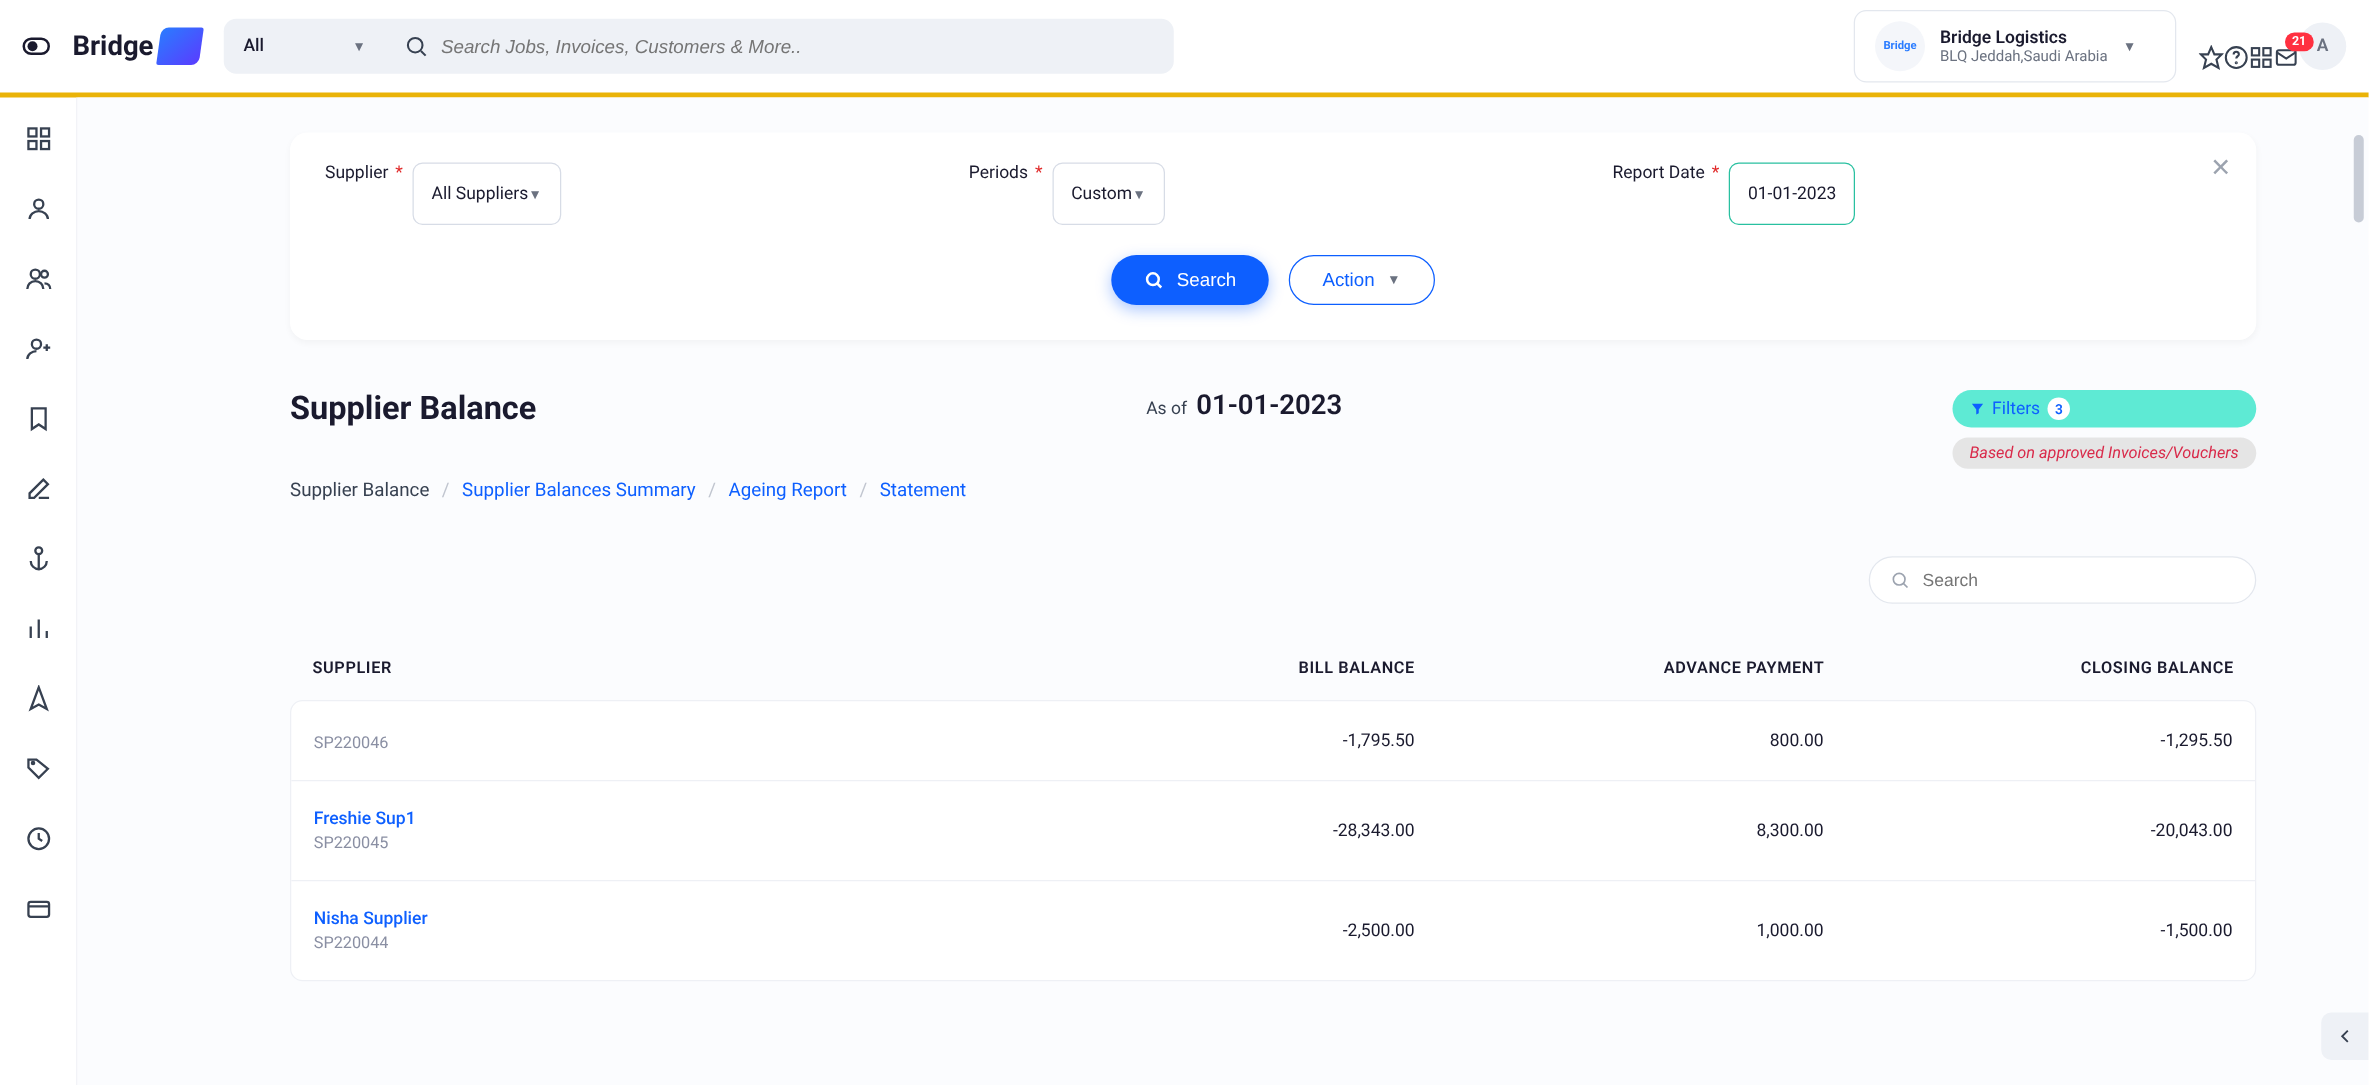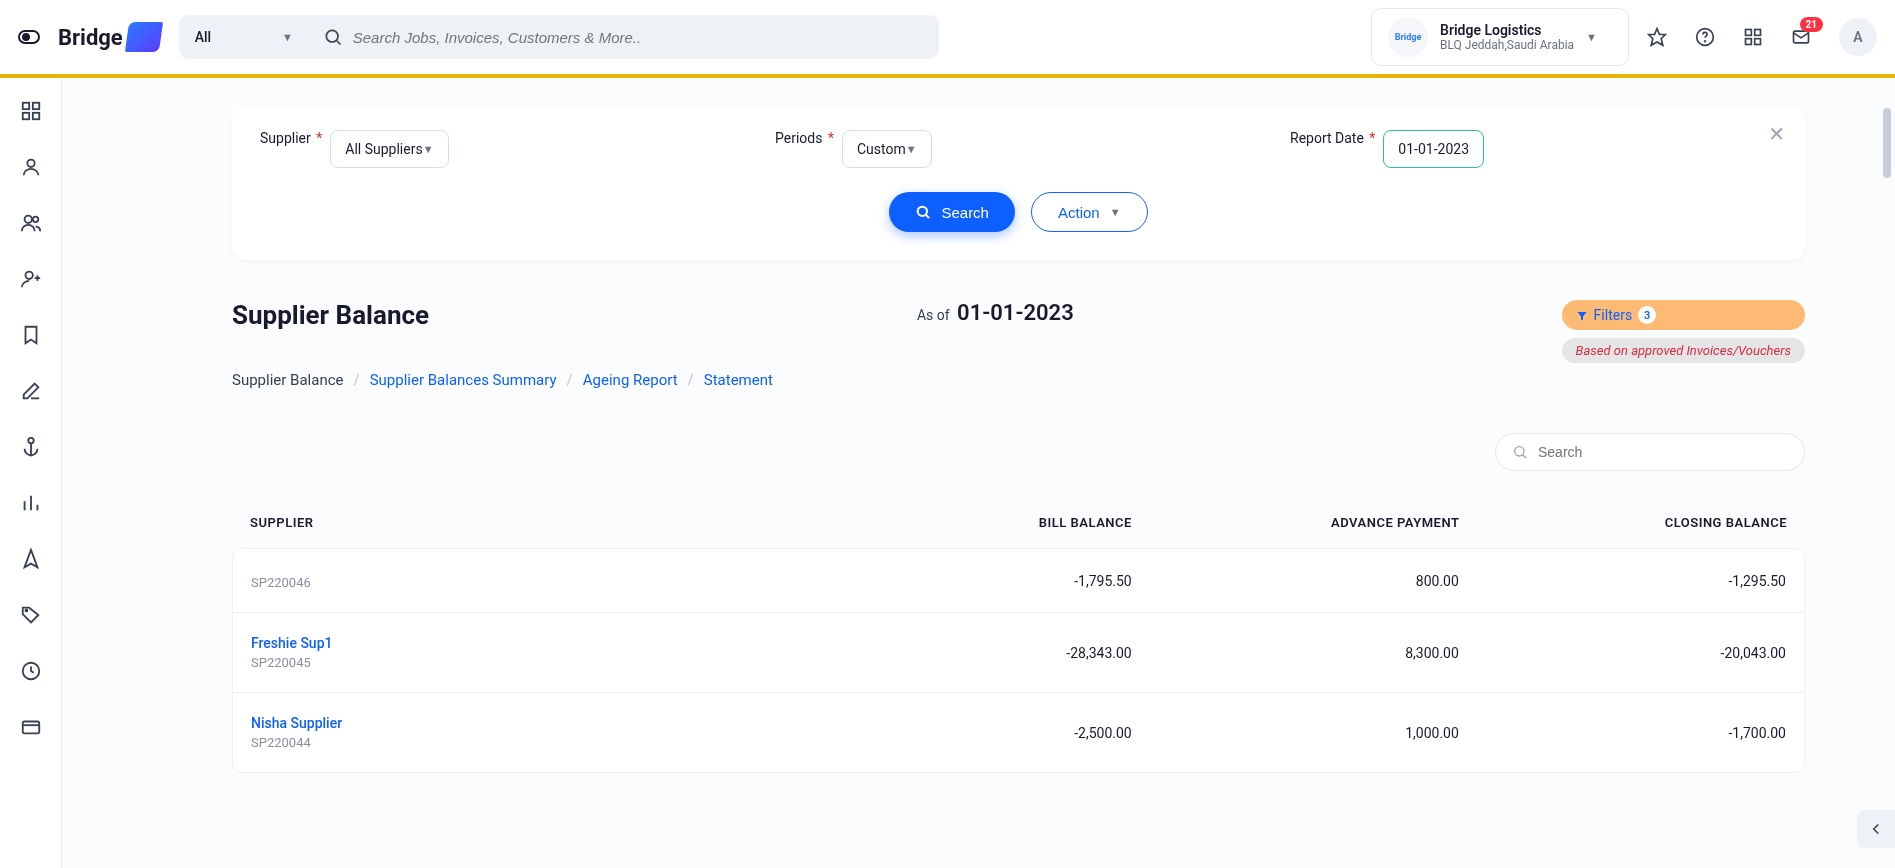--- a/index.html
+++ b/index.html
@@ -17,53 +17,53 @@
     .search-input-wrap { flex:1; display:flex; align-items:center; padding:0 14px; gap:10px; color:#6b7280; }
     .search-input { border:none; background:transparent; outline:none; flex:1; font-size:15px; font-style:italic; color:#6b7280; }
     
     .spacer { flex:1; }
     
     .org-select { display:flex; align-items:center; gap:12px; border:1px solid #e3e7ee; border-radius:10px; padding:8px 16px; min-width:258px; }
     .org-logo { width:40px; height:40px; border-radius:50%; background:#f4f6fa; display:flex; align-items:center; justify-content:center; font-size:9px; font-weight:700; color:#2a7cff; }
     .org-text .org-name { font-weight:600; font-size:14px; }
     .org-text .org-loc { font-size:12px; color:#6b7280; }
     
-    .top-icons { display:flex; align-items:center; gap:28px; }
+    .top-icons { display:flex; align-items:flex-end; }
     .top-icon { width:20px; height:20px; color:#374151; display:flex; align-items:center; justify-content:center; position:relative; }
     .notif-badge { position:absolute; top:-10px; right:-12px; background:#ff3040; color:#fff; font-size:10px; font-weight:700; border-radius:10px; padding:2px 6px; }
     .avatar { width:38px; height:38px; border-radius:50%; background:#eef1f6; display:flex; align-items:center; justify-content:center; color:#6b7280; font-weight:600; }
     
     
     .main { display:flex; height:calc(868px - 78px); }
     .sidebar { width:62px; border-right:1px solid #eef0f5; display:flex; flex-direction:column; align-items:center; padding-top:22px; gap:34px; }
     .side-icon { width:22px; height:22px; color:#374151; display:flex; align-items:center; justify-content:center; }
     
     .content { flex:1; overflow:auto; background:#fbfcfe; padding:28px 90px 0 170px; position:relative; }
     
     
     .filter-card { background:#fff; border-radius:14px; box-shadow:0 2px 6px rgba(0,0,0,0.04); padding:24px 28px 28px; position:relative; margin-bottom:40px; }
     .close-x { position:absolute; top:16px; right:20px; color:#9ca3af; font-size:20px; }
     .filter-row { display:flex; gap:28px; }
     .filter-field { flex:1; display:flex; flex-direction:row; gap:8px; }
     .field-label { font-size:14px; color:#1a1a2e; }
     .field-label .req { color:#e02a2a; margin-left:2px; }
-    .select, .date-input { height:38px; border:1px solid #d7dce6; border-radius:8px; display:flex; align-items:center; justify-content:flex-end; padding:0 14px; font-size:14px; background:#fff; }
+    .select, .date-input { height:50px; border:1px solid #d7dce6; border-radius:8px; display:flex; align-items:center; justify-content:flex-end; padding:0 14px; font-size:14px; background:#fff; }
     .date-input.active { border-color:#29c0a0; }
     .chev { font-size:11px; color:#6b7280; }
     .filter-actions { display:flex; justify-content:center; gap:16px; margin-top:24px; }
     .btn { height:40px; border-radius:22px; padding:0 26px; display:flex; align-items:center; gap:10px; font-size:15px; font-weight:500; border:none; cursor:pointer; }
     .btn-primary { background:#0d5fff; color:#fff; box-shadow:0 4px 12px rgba(13,95,255,0.35); }
     .btn-outline { background:#fff; border:1px solid #0d5fff; color:#0d5fff; }
     
     
     .page-head { display:flex; align-items:flex-start; justify-content:space-between; margin-bottom:8px; }
     .page-title { font-size:26px; font-weight:700; }
     .asof { font-size:14px; color:#374151; }
     .asof .date { font-size:22px; font-weight:600; color:#1a1a2e; margin-left:4px; }
-    .filters-pill { background:#fdba74; color:#0d5fff; border-radius:18px; padding:6px 14px; font-size:14px; display:flex; align-items:center; gap:6px; }
+    .filters-pill { background:#5eead4; color:#0d5fff; border-radius:18px; padding:6px 14px; font-size:14px; display:flex; align-items:center; gap:6px; }
     .filters-pill .count { background:#fff; color:#0d5fff; border-radius:50%; width:18px; height:18px; display:flex; align-items:center; justify-content:center; font-size:11px; font-weight:600; }
     .based-on { background:#e5e5e5; color:#d92a4a; font-size:13px; border-radius:14px; padding:5px 14px; margin-top:8px; display:inline-block; float:right;font-style:italic; }
     
     .breadcrumb { display:flex; gap:10px; font-size:15px; margin-top:6px; }
     .breadcrumb .crumb.active { color:#374151; }
     .breadcrumb .crumb { color:#0d5fff; }
     .breadcrumb .sep { color:#c0c5cf; }
     
     .table-search { margin-top:44px; display:flex; justify-content:flex-end; }
     .table-search .sbox { width:310px; height:38px; border:1px solid #e3e7ee; border-radius:20px; display:flex; align-items:center; gap:10px; padding:0 16px; background:#fff; }
@@ -345,21 +345,21 @@
             <div class="td">8,300.00</div>
             <div class="td">-20,043.00</div>
           </div>
           <div class="tbl-row">
             <div class="td">
               <div class="sup-name">Nisha Supplier</div>
               <div class="sup-id">SP220044</div>
             </div>
             <div class="td">-2,500.00</div>
             <div class="td">1,000.00</div>
-            <div class="td">-1,700.00</div>
+            <div class="td">-1,500.00</div>
           </div>
         </div>
     </div>
 
     <div class="chev-left-btn">
       <svg viewBox="0 0 24 24" fill="none" stroke="currentColor" stroke-width="2" style="width:18px;height:18px">
           <polyline points="15 6 9 12 15 18"></polyline>
         </svg>
     </div>
   </div>

